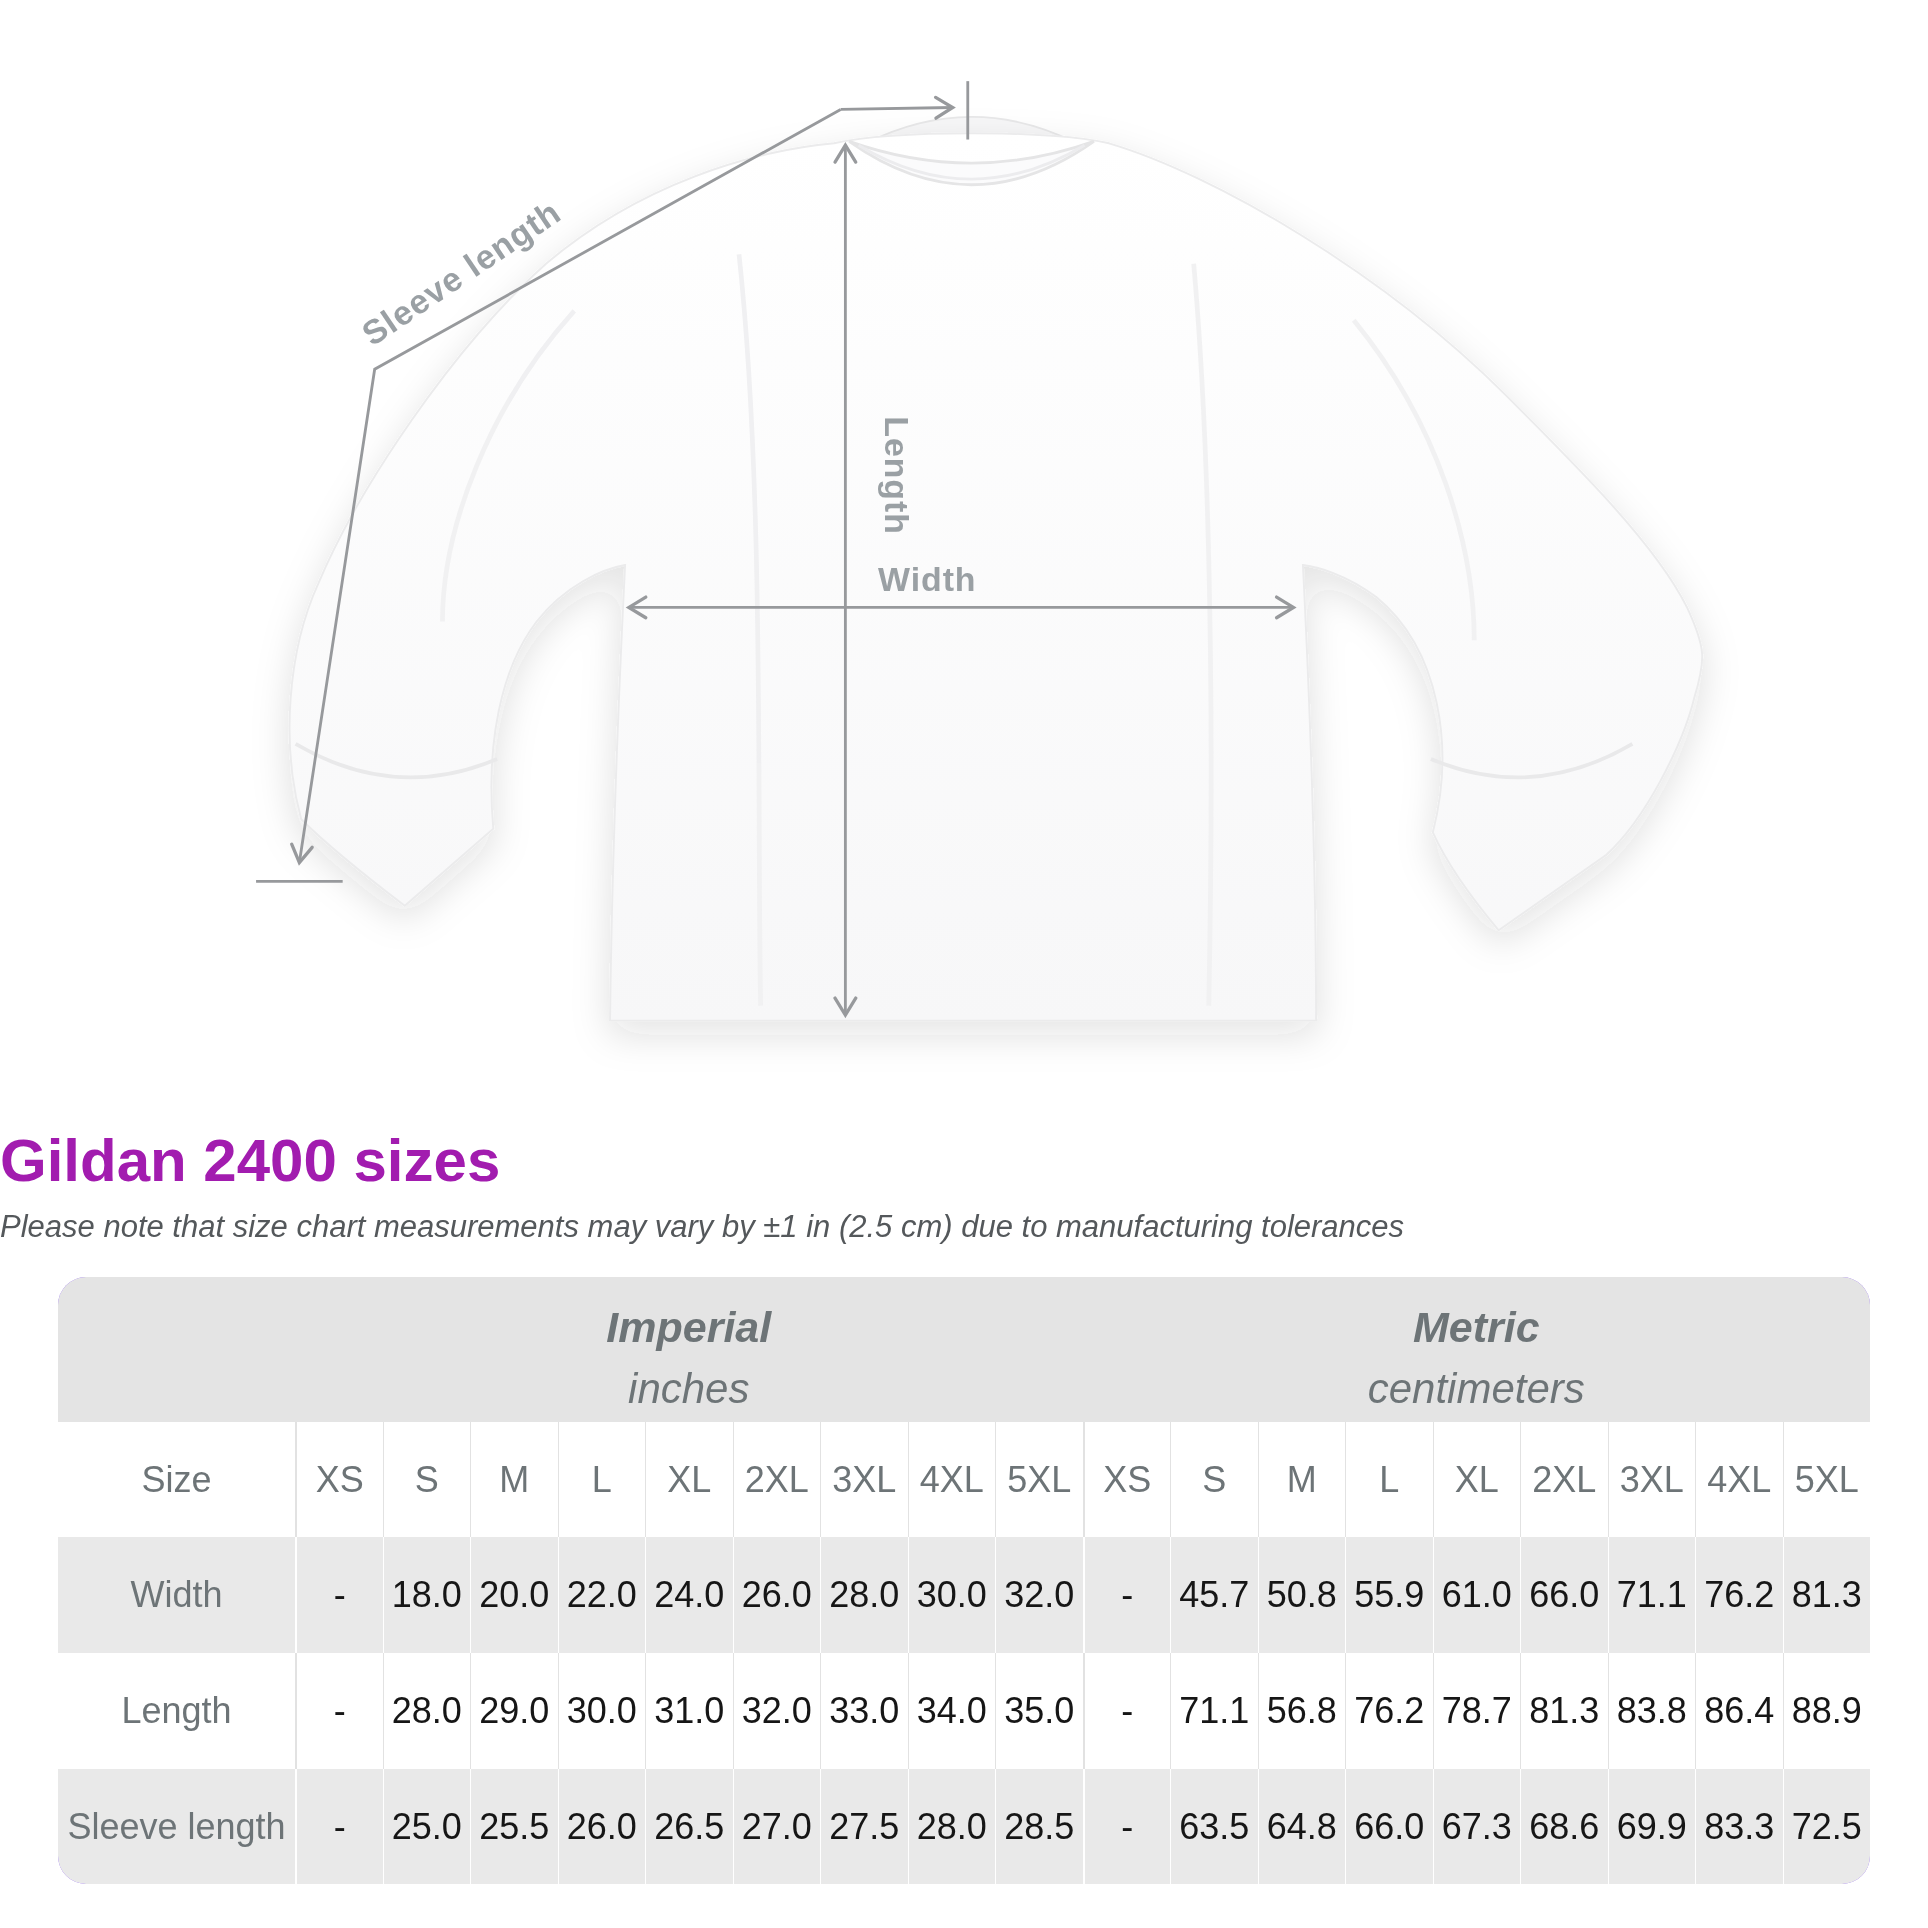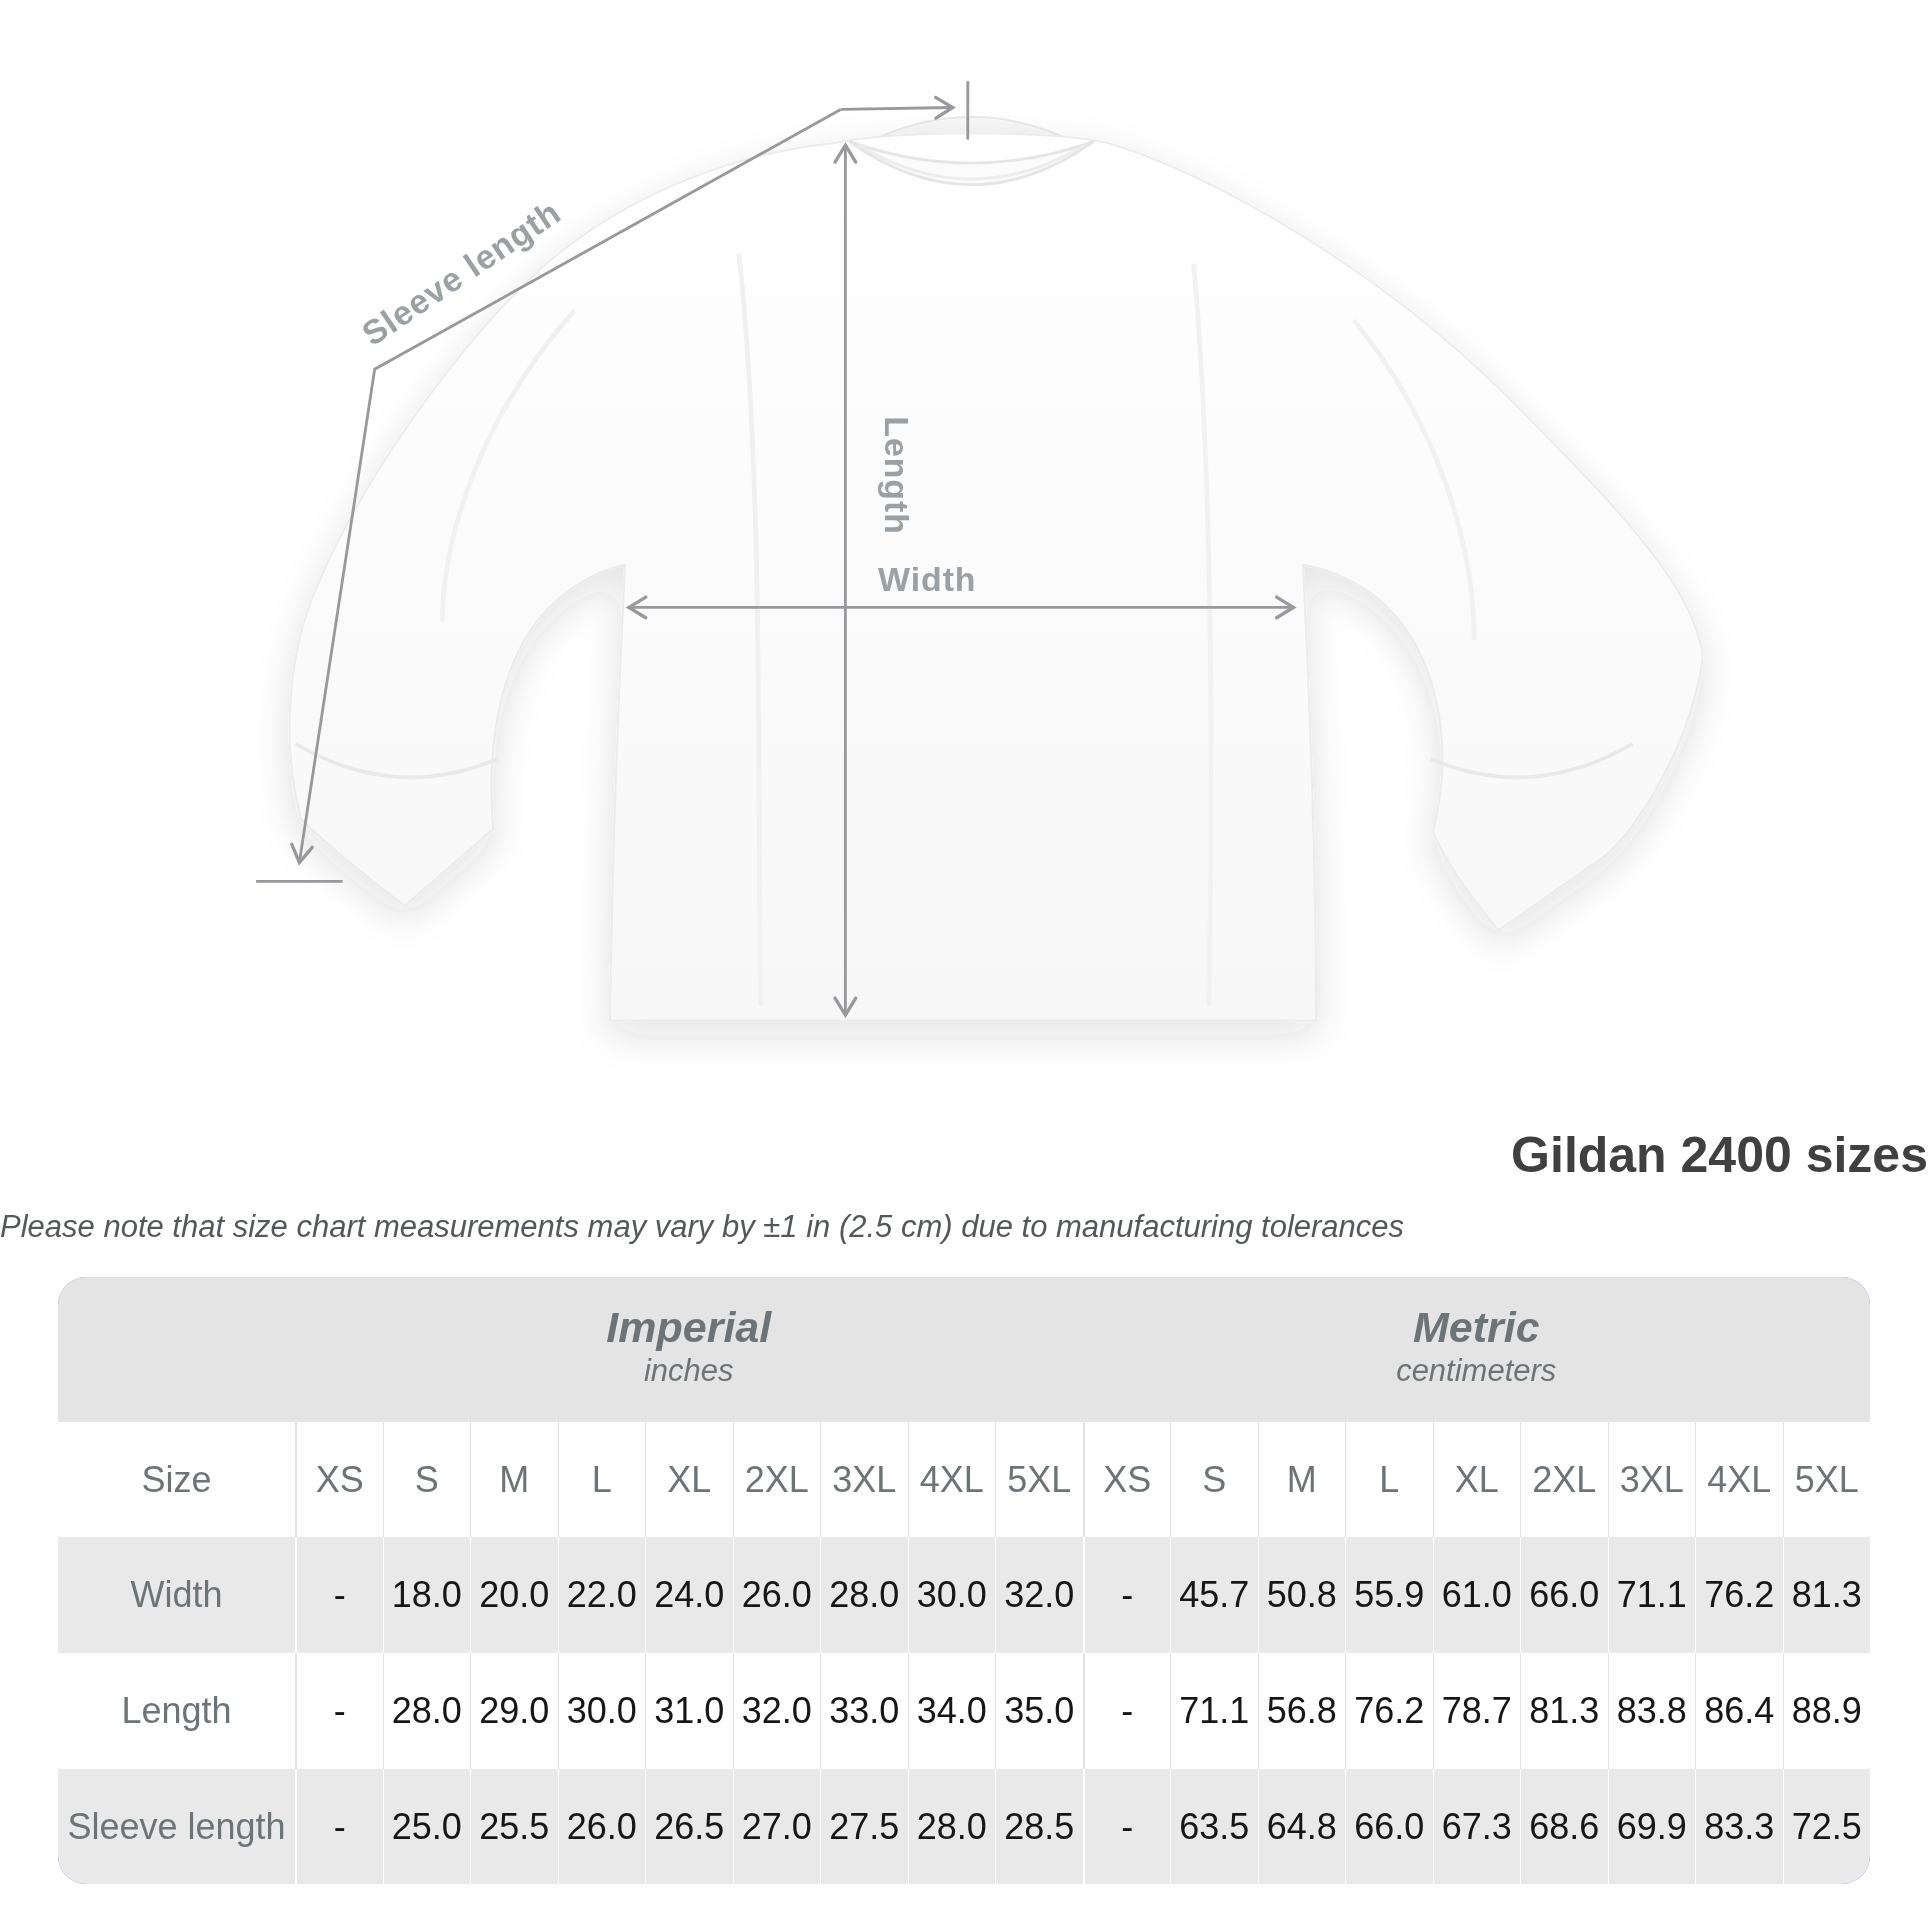--- a/index.html
+++ b/index.html
@@ -8,38 +8,38 @@
     font-family:"Liberation Sans", sans-serif;overflow:hidden;
   }
   
   #diagram{position:absolute;left:0;top:0;}
   .measure-label{
     font-family:"Liberation Sans", sans-serif;
     font-weight:bold;font-size:36px;fill:#9aa0a4;letter-spacing:1px;
   }
   
   .title{
-    position:absolute;top:1126px;left:0;width:100%;text-align:right;
-    font-size:50px;font-weight:bold;color:#404040;
+    position:absolute;top:1126px;left:0;width:100%;text-align:left;
+    font-size:60px;font-weight:bold;color:#a21caf;
   }
   .subtitle{
     position:absolute;top:1209px;left:0;width:100%;text-align:left;
     font-size:31px;font-style:italic;color:#54585b;
   }
   
   .sizetable{
     position:absolute;left:58px;top:1277px;width:1812px;height:607px;
     border-radius:28px;overflow:hidden;background:#8b5cf6;
     display:grid;grid-template-rows:145px 115px 116px 116px 116px;
   }
   .band{background:#e4e4e4;display:flex;align-items:flex-start;}
   .band-spacer{width:237px;flex:0 0 auto;}
   .group{flex:1;text-align:center;padding-top:26px;color:#6d7477;}
   .gname{font-size:43px;font-weight:bold;font-style:italic;}
-  .gunit{font-size:31px;font-style:italic;margin-top:1px;}
+  .gunit{font-size:42px;font-style:italic;margin-top:13px;}
   .row{display:grid;grid-template-columns:237px repeat(18,1fr);}
   .row > .cell{
     display:flex;align-items:center;justify-content:center;
     font-size:36px;color:#161616;
   }
   .row > .cell:not(:first-child){border-left:0.9px solid var(--sep);}
   .row > .cell.bnd{border-left-width:2.8px;}
   .gray{background:#e9e9e9;--sep:#ffffff;}
   .whiterow{background:#ffffff;--sep:#e2e2e2;}
   .label-cell,.size-cell{font-weight:normal;color:#6d7477 !important;}

